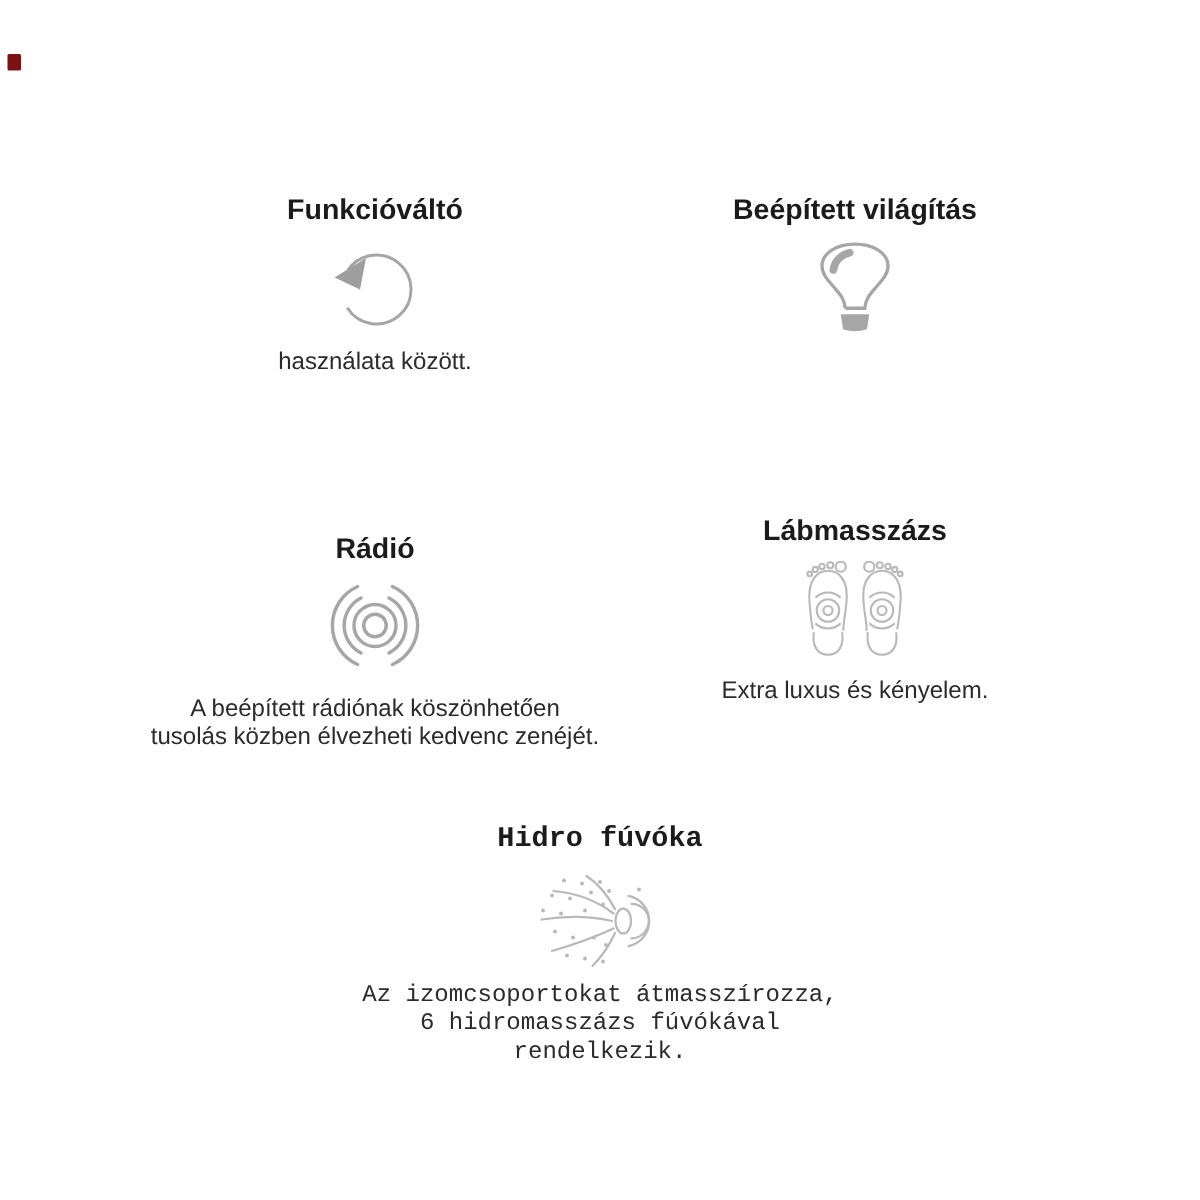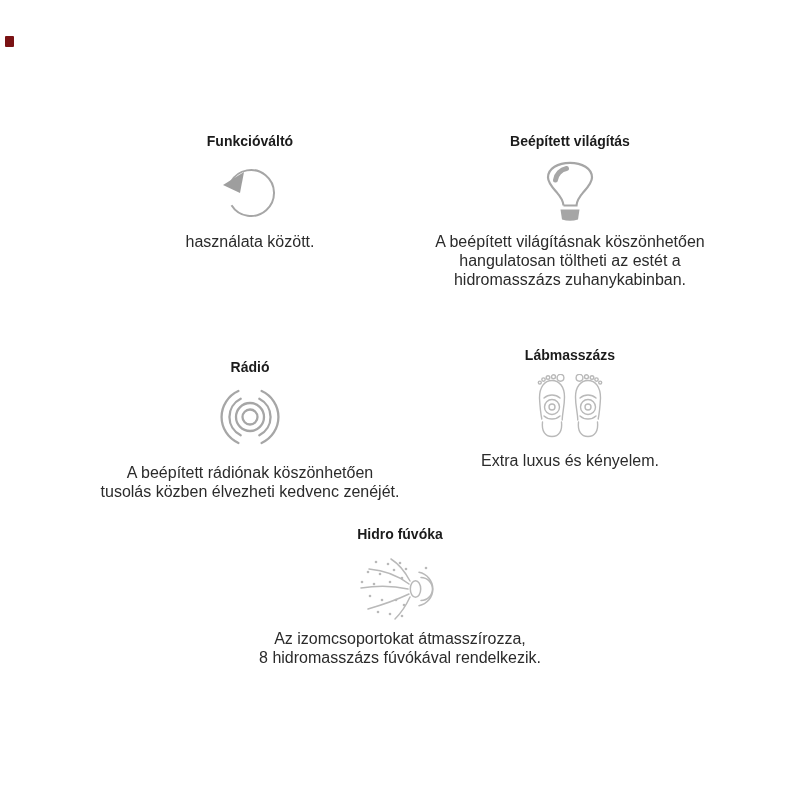--- a/index.html
+++ b/index.html
@@ -17,21 +17,21 @@
     background: #7a1214;
     border-radius: 1px;
   }
   .feature {
     position: absolute;
     width: 360px;
     text-align: center;
   }
   .feature .title {
     margin: 0;
-    font-size: 14px;
+    font-size: 19px;
     line-height: 20px;
     font-weight: bold;
     color: #1b1b1b;
   }
   .icon-wrap {
     display: flex;
     align-items: center;
     justify-content: center;
   }
   .row1 .icon-wrap { margin-top: 9px;  height: 64px; }
@@ -42,21 +42,21 @@
     font-size: 16px;
     line-height: 19px;
     color: #2b2b2b;
   }
   .row2 .desc { margin-top: 10px; }
   .row3 .desc { margin-top: 5px; text-align: center; }
   #f1 { left: 70px;  top: 131px; }
   #f2 { left: 390px; top: 131px; }
   #f3 { left: 70px;  top: 357px; }
   #f4 { left: 390px; top: 345px; }
-  #f5 { left: 220px; top: 524px; }
+  #f5 { left: 220px; top: 549px; font-family: Liberation Mono, monospace; }
   svg { display: block; }
 </style>
 </head>
 <body>
 
 <div class="red-mark"></div>
 
 <div class="feature row1" id="f1">
   <div class="title">Funkcióváltó</div>
   <div class="icon-wrap">
@@ -71,25 +71,20 @@
 </div>
 
 <div class="feature row1" id="f2">
   <div class="title">Beépített világítás</div>
   <div class="icon-wrap">
     <svg width="58" height="63" viewBox="0 0 58 63">
       <path d="M 22.5 44.5 C 22 38 18.5 34.5 15 30.5 C 10.8 25.8 7 21.5 7 16.5 C 7 7.5 17 1.8 29 1.8 C 41 1.8 51 7.5 51 16.5 C 51 21.5 47.2 25.8 43 30.5 C 39.5 34.5 36 38 35.5 44.5 L 22.5 44.5" fill="none" stroke="#a6a6a6" stroke-width="2.2"></path>
       <path d="M 14.5 19 A 13.5 13.5 0 0 1 25.5 7.5" fill="none" stroke="#a6a6a6" stroke-width="5" stroke-linecap="round"></path>
       <path d="M 19.5 48.5 L 38.5 48.5 L 37 58.5 Q 29 61 21 58.5 Z" fill="#a6a6a6"></path>
     </svg>
-  </div>
-  <div class="desc">
-    <div>A beépített világításnak köszönhetően</div>
-    <div>hangulatosan töltheti az estét a</div>
-    <div>hidromasszázs zuhanykabinban.</div>
   </div>
 </div>
 
 <div class="feature row2" id="f3">
   <div class="title">Rádió</div>
   <div class="icon-wrap">
     <svg width="70" height="68" viewBox="0 0 70 68">
       <g fill="none" stroke="#a6a6a6" stroke-width="2.3" stroke-linecap="round">
         <circle cx="35" cy="32" r="7.5"></circle>
         <circle cx="35" cy="32" r="14"></circle>
@@ -179,15 +174,15 @@
           <circle cx="48" cy="49" r="1.3"></circle>
         <circle cx="22" cy="56" r="1.3"></circle>
           <circle cx="34" cy="58" r="1.3"></circle>
           <circle cx="46" cy="60" r="1.3"></circle>
         <circle cx="70" cy="12" r="1.3"></circle>
       </g>
     </svg>
   </div>
   <div class="desc">
     <div>Az izomcsoportokat átmasszírozza,</div>
-    <div>8 hidromasszázs fúvókával rendelkezik.</div>
+    <div>6 hidromasszázs fúvókával rendelkezik.</div>
   </div>
 </div>
 
 </body></html>

